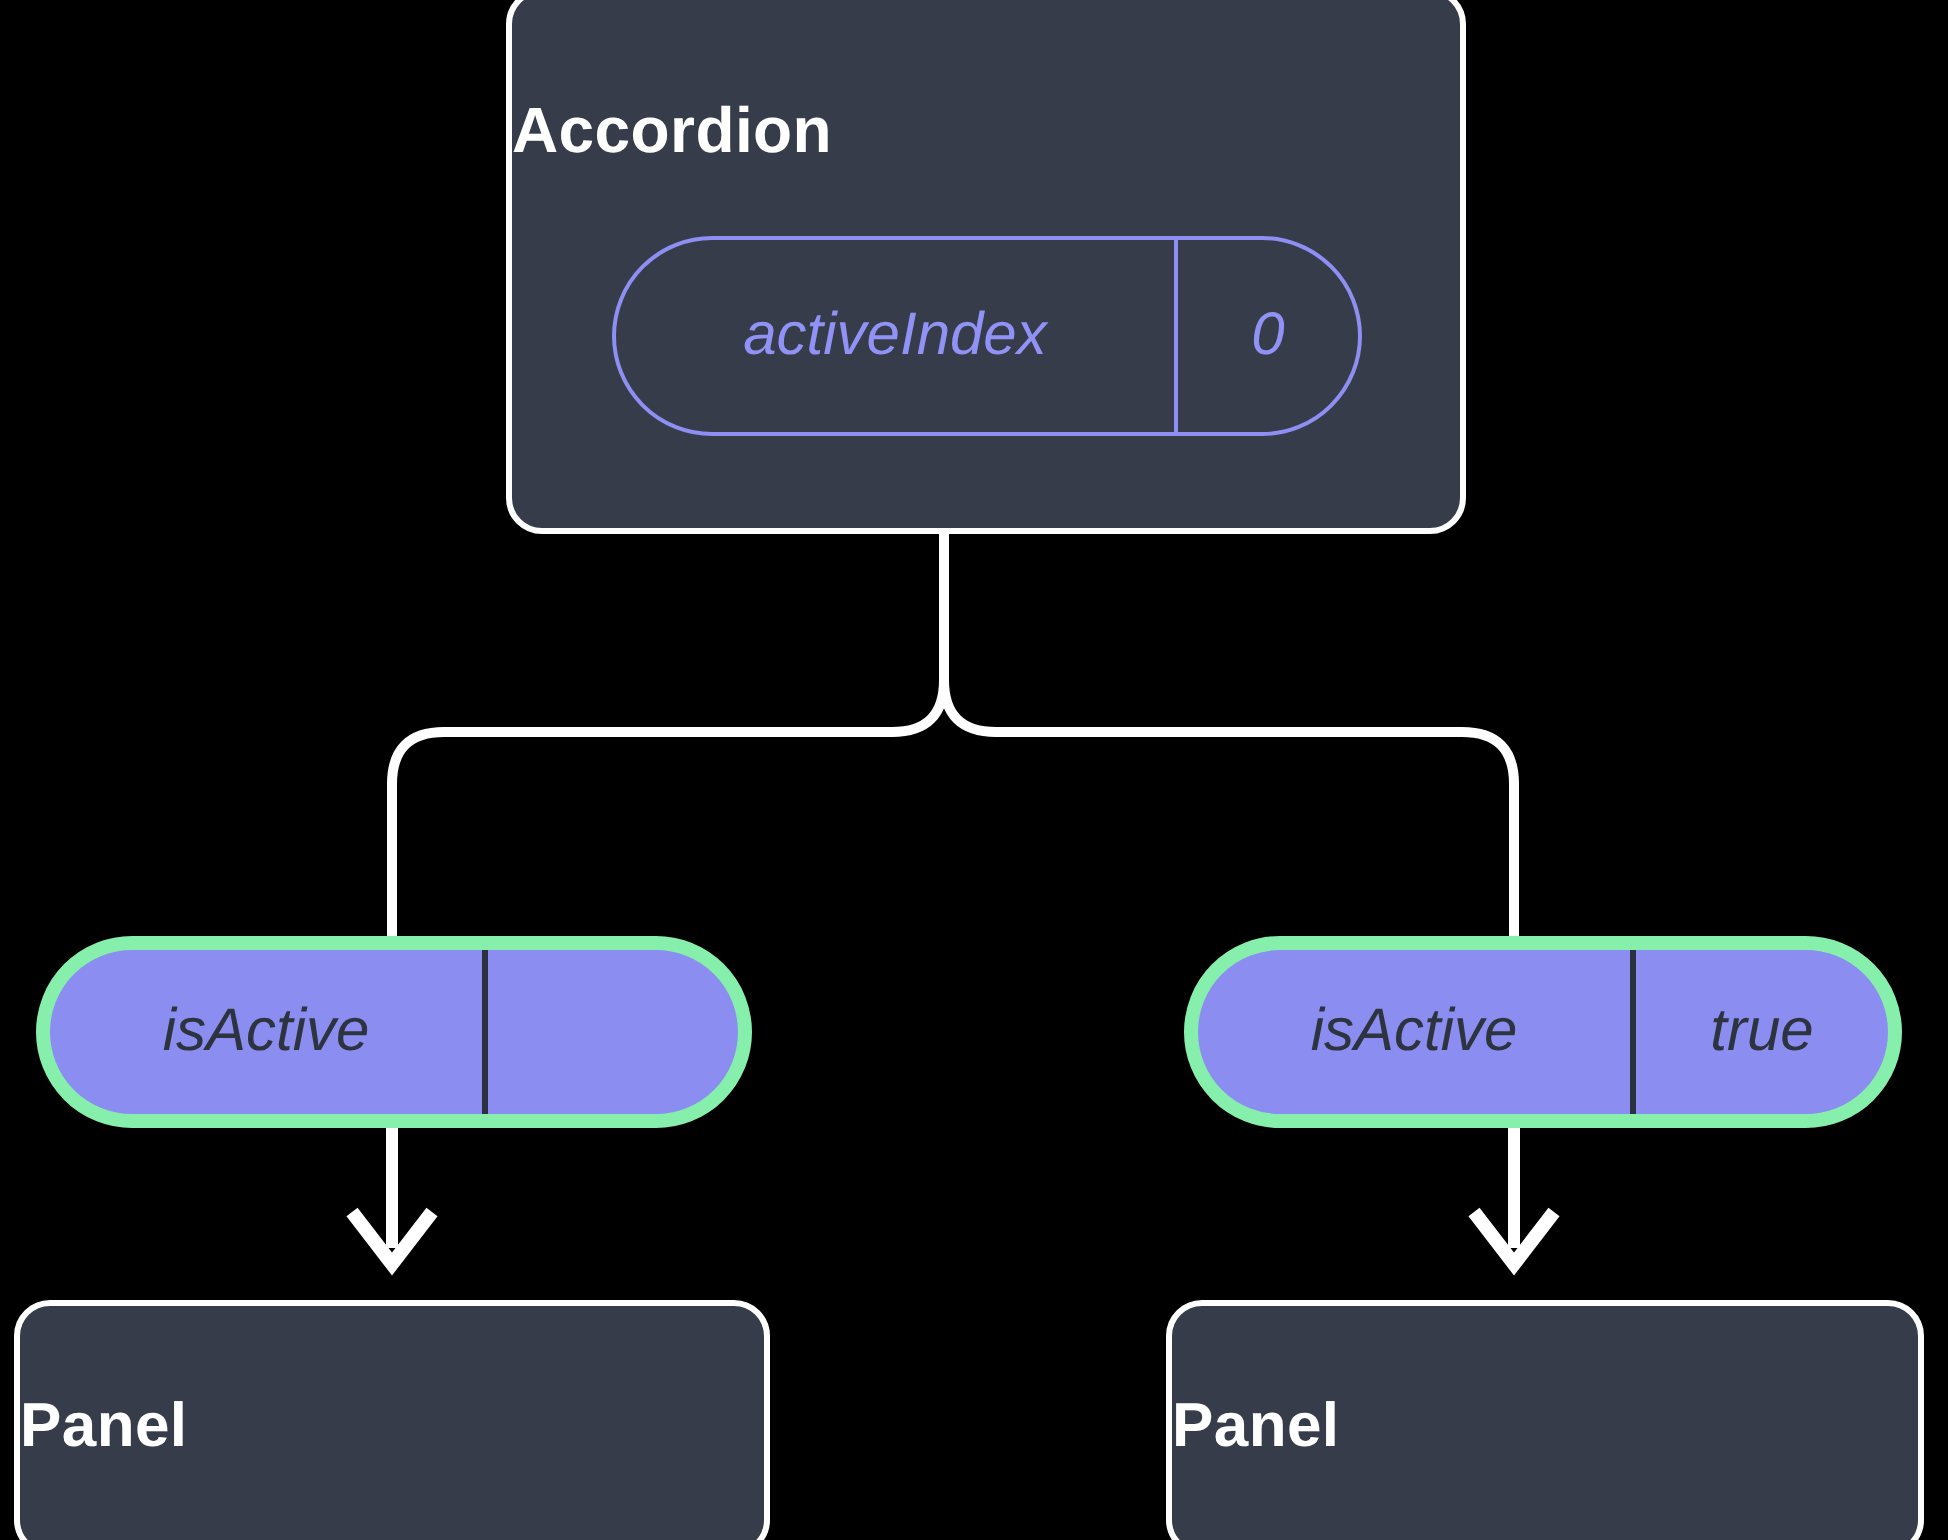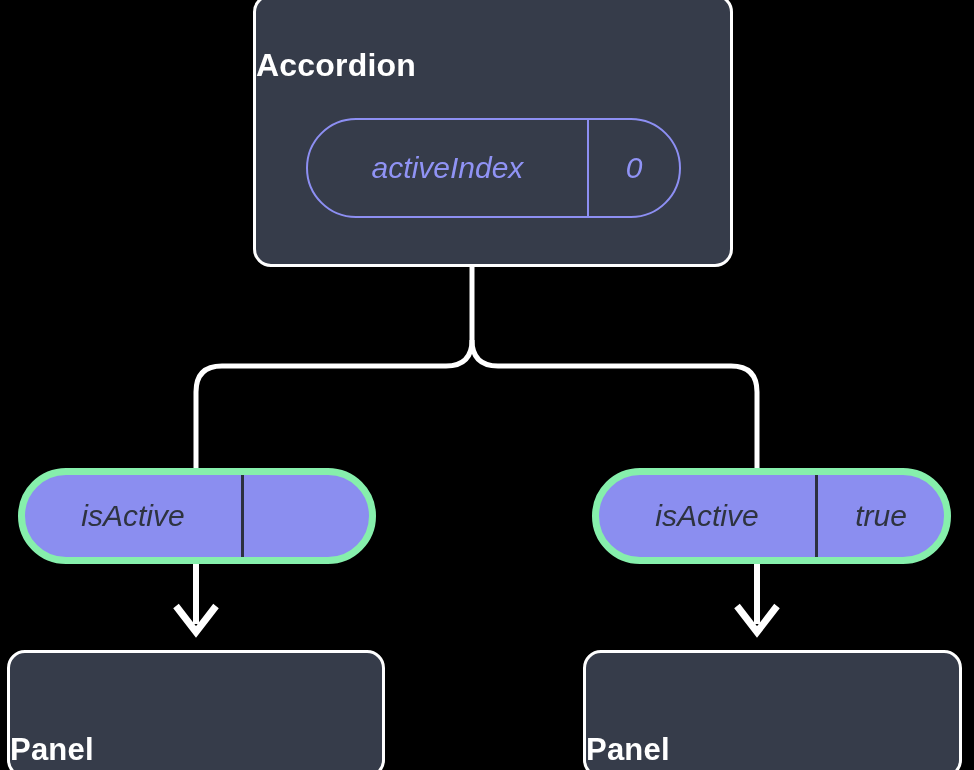--- a/index.html
+++ b/index.html
@@ -71,21 +71,20 @@
   #panel-right-node {
     left: 583px;
     top: 650px;
     width: 379px;
     height: 128px;
   }
   #panel-left-node .node-title,
   #panel-right-node .node-title {
     top: 42px;
     font-size: 31px;
-    margin-top: 37px;
   }
 
   
   .pill {
     position: absolute;
     box-sizing: border-box;
     display: flex;
     align-items: stretch;
     border-radius: 999px;
     overflow: hidden;

